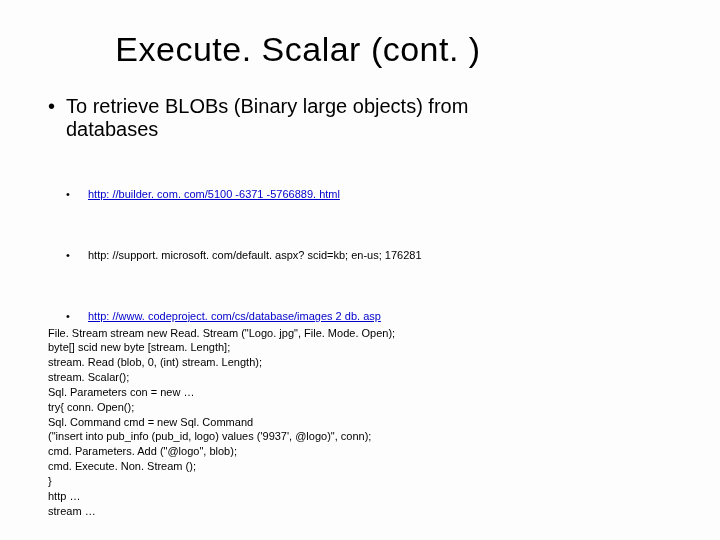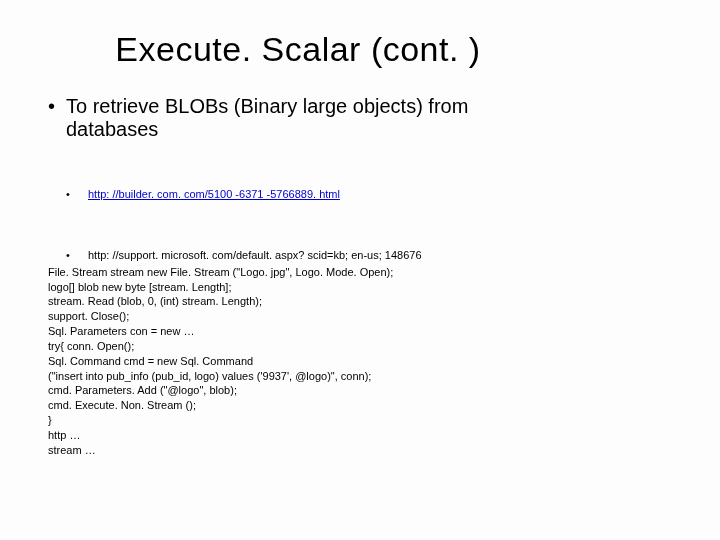--- a/index.html
+++ b/index.html
@@ -72,27 +72,28 @@
 <body>
 
 <div class="slide">
 
   <div class="title">Execute. Scalar (cont. )</div>
 
   <div class="main-bullet">To retrieve BLOBs (Binary large objects) from databases</div>
 
   <ul class="sub-list">
     <li><span class="link">http: //builder. com. com/5100 -6371 -5766889. html</span></li>
-    <li><span>http: //support. microsoft. com/default. aspx? scid=kb; en-us; 148676</span></li>
+    <li><span>http: //support. microsoft. com/default. aspx? scid=kb; en-us; 176281</span></li>
+    <li><span class="link">http: //www. codeproject. com/cs/database/images 2 db. asp</span></li>
   </ul>
 
-  <div class="code-block"><span>File. Stream stream new File. Stream ("Logo. jpg", Logo. Mode. Open);</span>
-<span>logo[] blob new byte [stream. Length];</span>
+  <div class="code-block"><span>File. Stream stream new Read. Stream ("Logo. jpg", File. Mode. Open);</span>
+<span>byte[] scid new byte [stream. Length];</span>
 <span>stream. Read (blob, 0, (int) stream. Length);</span>
-<span>support. Close();</span>
+<span>stream. Scalar();</span>
 <span>Sql. Parameters con = new …</span>
 <span>try{ conn. Open();</span>
 <span>Sql. Command cmd = new Sql. Command</span>
 <span>("insert into pub_info (pub_id, logo) values ('9937', @logo)", conn);</span>
 <span>cmd. Parameters. Add ("@logo", blob);</span>
 <span>cmd. Execute. Non. Stream ();</span>
 <span>}</span>
 <span>http …</span>
 <span>stream …</span></div>
 

